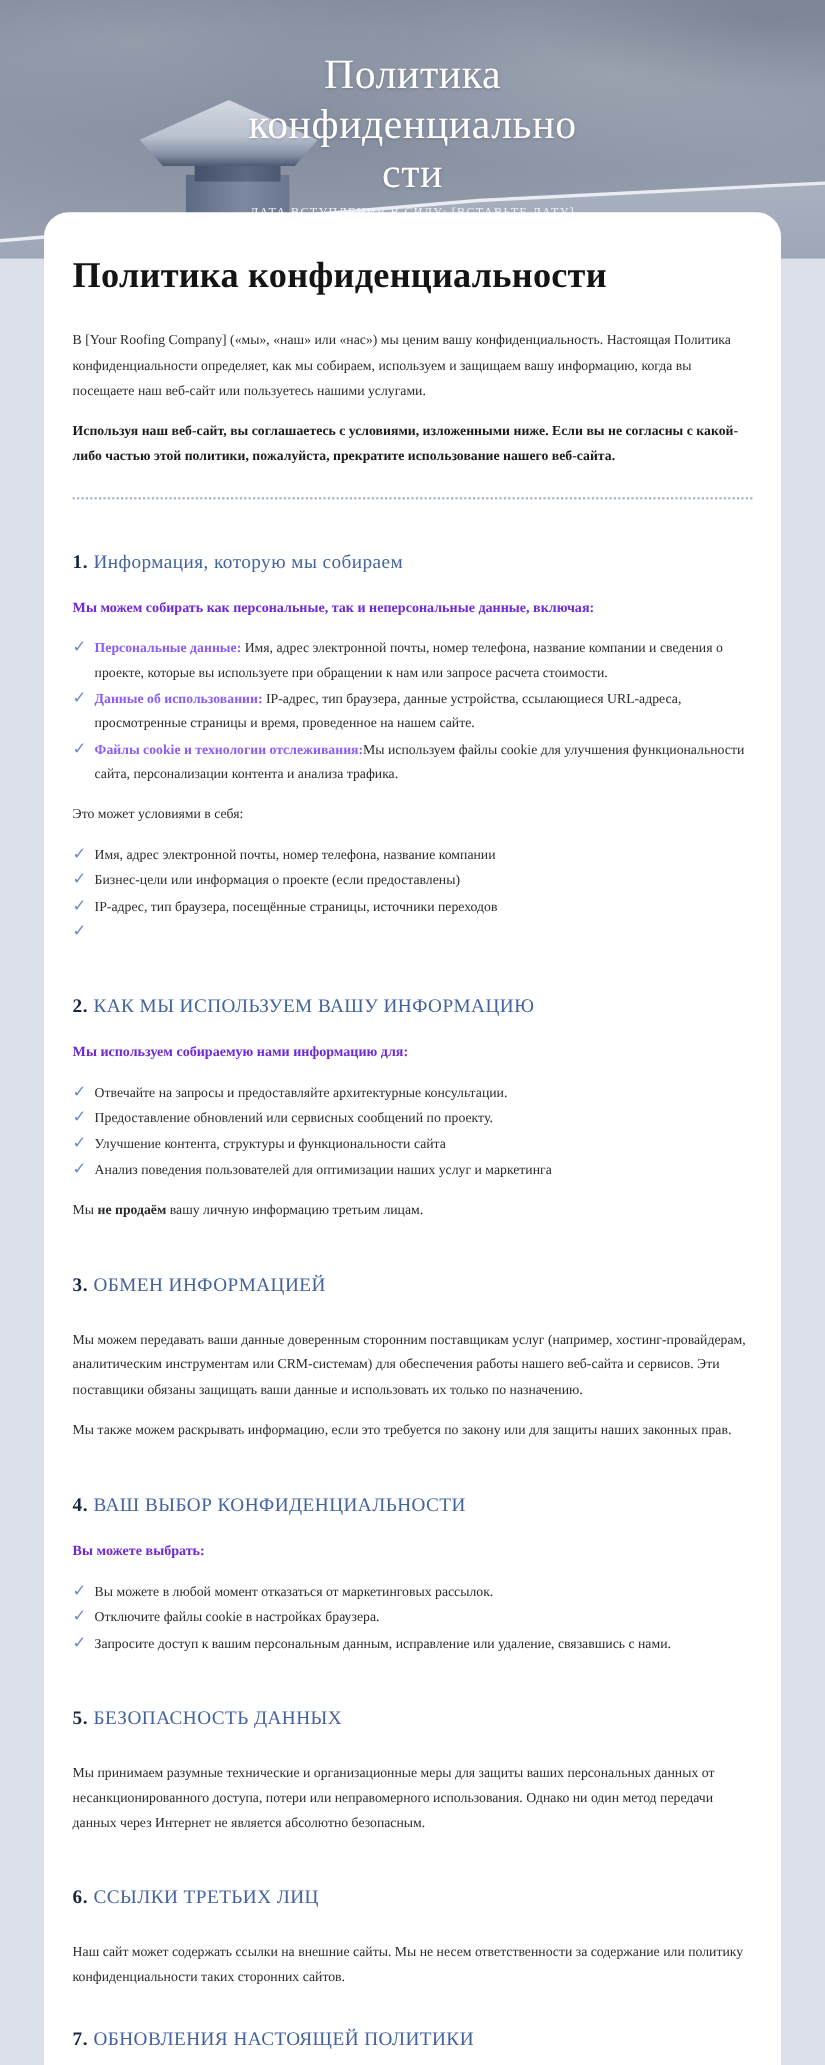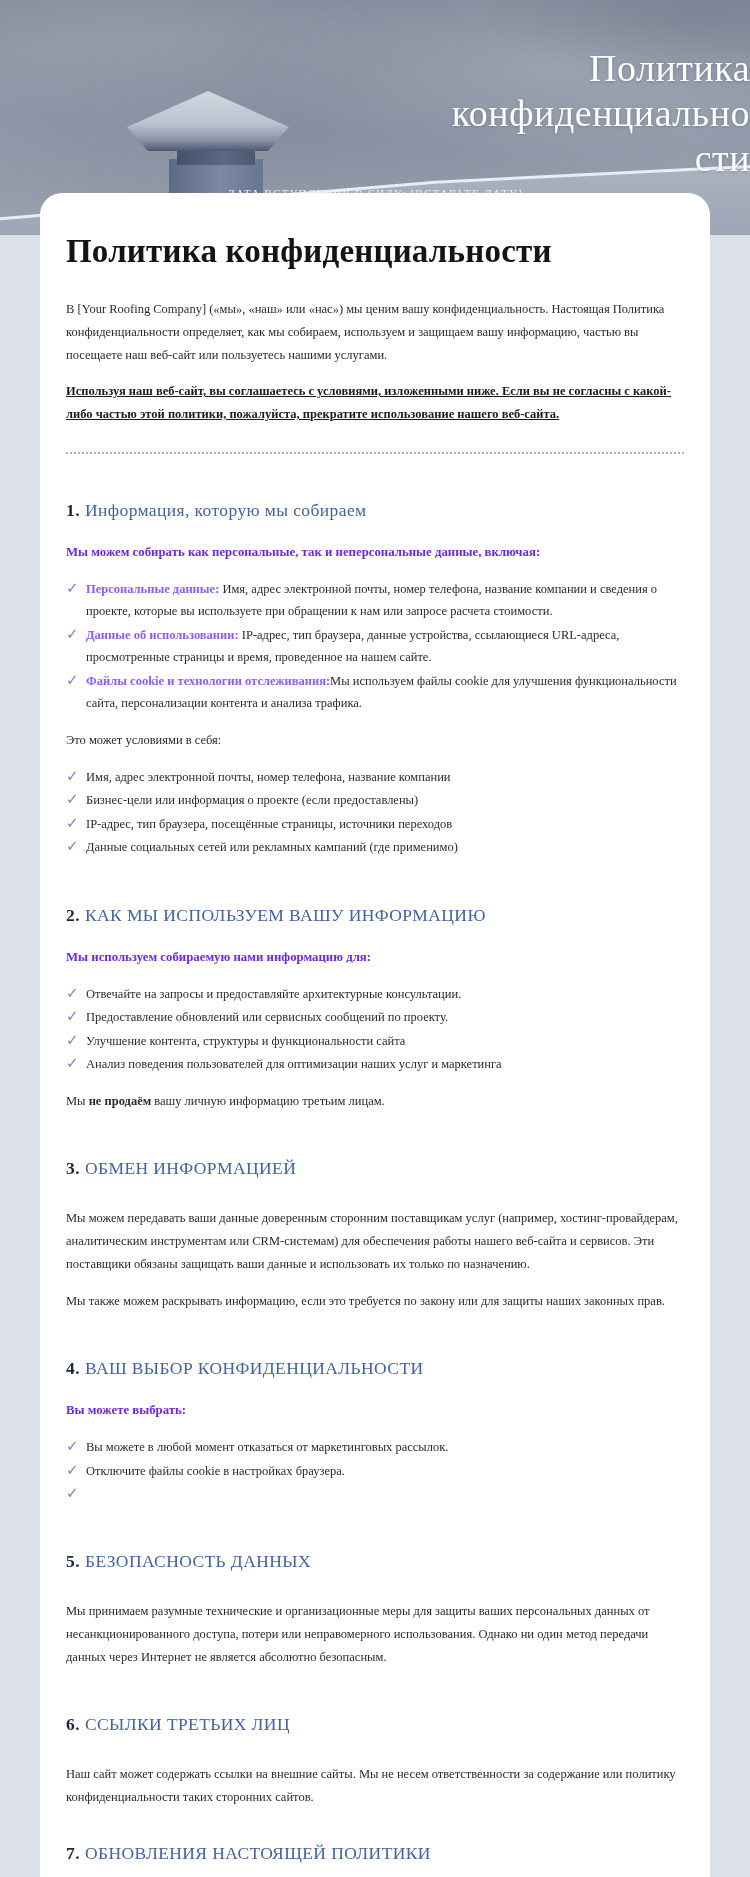--- a/index.html
+++ b/index.html
@@ -22,34 +22,34 @@
   .roof{position:absolute;left:0;bottom:0;width:100%;height:122px;
     background:linear-gradient(180deg,#c0c7d2 0%,#aab2c0 40%,#9ea7b7 100%);
     clip-path:polygon(0 88%,58% 58%,100% 45%,100% 100%,0 100%);}
   .chimney-body{position:absolute;left:169px;bottom:0;width:94px;height:76px;
     background:linear-gradient(90deg,#5d6a84 0%,#7d89a2 55%,#697690 100%);}
   .chimney-neck{position:absolute;left:177px;bottom:70px;width:78px;height:20px;
     background:linear-gradient(90deg,#45516a,#5d6982 60%,#4c5871);}
   .chimney-cap{position:absolute;left:127px;bottom:84px;width:162px;height:60px;
     background:linear-gradient(180deg,#d3d8e1 0%,#bac2cf 55%,#8792a6 82%,#4d5972 100%);
     clip-path:polygon(50% 0,100% 60%,87% 100%,13% 100%,0 60%);}
-  .hero-title{position:absolute;top:46px;left:0;width:100%;text-align:right;
+  .hero-title{position:absolute;top:46px;left:0;width:100%;text-align:center;
     color:#ffffff;font-size:38px;line-height:1.18;letter-spacing:.5px;
     text-shadow:0 1px 3px rgba(35,45,65,.25);z-index:1;}
   .hero-sub{position:absolute;top:187px;left:0;width:100%;text-align:center;
     color:#eef2f7;font-size:11px;letter-spacing:1.2px;z-index:1;}
   
   .card{position:relative;z-index:2;width:670px;margin:-42px auto 35px;
     background:#ffffff;border-radius:22px;padding:24px 26px 54px;
     box-sizing:border-box;color:#2b2b2b;}
   .card h1{font-size:33px;font-weight:700;color:#141414;margin:16px 0 6px;
     letter-spacing:.2px;}
   .p{font-size:12.5px;line-height:1.82;margin:14px 0 0;color:#2b2b2b;}
   .p-intro{margin-top:28px;}
-  .p-bold{font-weight:bold;color:#1b1b1b;text-decoration:underline;}
+  .p-bold{font-weight:bold;color:#1b1b1b;}
   .divider{border:0;border-top:2px dotted #a7b2c6;margin:26px 0 0;}
   h2.sec{font-size:17.5px;font-weight:normal;margin:46px 0 0;letter-spacing:.4px;}
   h2.sec .num{font-weight:bold;color:#182741;}
   h2.sec .ttl{color:#44639e;margin-left:5px;}
   .lead{font-size:12.8px;font-weight:bold;color:#6d28d9;margin:20px 0 0;line-height:1.8;}
   ul.checklist{list-style:none;margin:14px 0 0;padding:0;}
   ul.checklist li{display:flex;align-items:flex-start;gap:7px;
     font-size:12.5px;line-height:1.8;margin:1px 0;color:#2b2b2b;}
   .check{flex:0 0 13px;color:#6f87c8;font-weight:bold;font-size:15px;
     line-height:1.45;font-family:"DejaVu Sans",sans-serif;}
@@ -70,21 +70,21 @@
     <div>конфиденциально</div>
     <div>сти</div>
   </div>
   <div class="hero-sub">ДАТА ВСТУПЛЕНИЯ В СИЛУ: [ВСТАВЬТЕ ДАТУ]</div>
 </div>
 
 <div class="card">
 
   <h1>Политика конфиденциальности</h1>
 
-  <p class="p p-intro">В [Your Roofing Company] («мы», «наш» или «нас») мы ценим вашу конфиденциальность. Настоящая Политика конфиденциальности определяет, как мы собираем, используем и защищаем вашу информацию, частью вы посещаете наш веб-сайт или пользуетесь нашими услугами.</p>
+  <p class="p p-intro">В [Your Roofing Company] («мы», «наш» или «нас») мы ценим вашу конфиденциальность. Настоящая Политика конфиденциальности определяет, как мы собираем, используем и защищаем вашу информацию, когда вы посещаете наш веб-сайт или пользуетесь нашими услугами.</p>
   <p class="p p-bold">Используя наш веб-сайт, вы соглашаетесь с условиями, изложенными ниже. Если вы не согласны с какой-либо частью этой политики, пожалуйста, прекратите использование нашего веб-сайта.</p>
 
   <hr class="divider">
 
   <h2 class="sec">
     <span class="num">1.</span><span class="ttl">Информация, которую мы собираем</span>
   </h2>
   <p class="p lead">Мы можем собирать как персональные, так и неперсональные данные, включая:</p>
   <ul class="checklist">
     <li>
@@ -109,21 +109,20 @@
     <li>
         <span class="check">✓</span>
         <span class="li-text">Бизнес-цели или информация о проекте (если предоставлены)</span>
       </li>
     <li>
         <span class="check">✓</span>
         <span class="li-text">IP-адрес, тип браузера, посещённые страницы, источники переходов</span>
       </li>
     <li>
         <span class="check">✓</span>
-        <span class="li-text">Данные социальных сетей или рекламных кампаний (где применимо)</span>
       </li>
   </ul>
 
   <h2 class="sec">
     <span class="num">2.</span><span class="ttl">КАК МЫ ИСПОЛЬЗУЕМ ВАШУ ИНФОРМАЦИЮ</span>
   </h2>
   <p class="p lead">Мы используем собираемую нами информацию для:</p>
   <ul class="checklist">
     <li>
         <span class="check">✓</span>
@@ -158,20 +157,21 @@
     <li>
         <span class="check">✓</span>
         <span class="li-text">Вы можете в любой момент отказаться от маркетинговых рассылок.</span>
       </li>
     <li>
         <span class="check">✓</span>
         <span class="li-text">Отключите файлы cookie в настройках браузера.</span>
       </li>
     <li>
         <span class="check">✓</span>
+        <span class="li-text">Запросите доступ к вашим персональным данным, исправление или удаление, связавшись с нами.</span>
       </li>
   </ul>
 
   <h2 class="sec">
     <span class="num">5.</span><span class="ttl">БЕЗОПАСНОСТЬ ДАННЫХ</span>
   </h2>
   <p class="p p-intro">Мы принимаем разумные технические и организационные меры для защиты ваших персональных данных от несанкционированного доступа, потери или неправомерного использования. Однако ни один метод передачи данных через Интернет не является абсолютно безопасным.</p>
 
   <h2 class="sec">
     <span class="num">6.</span><span class="ttl">ССЫЛКИ ТРЕТЬИХ ЛИЦ</span>

